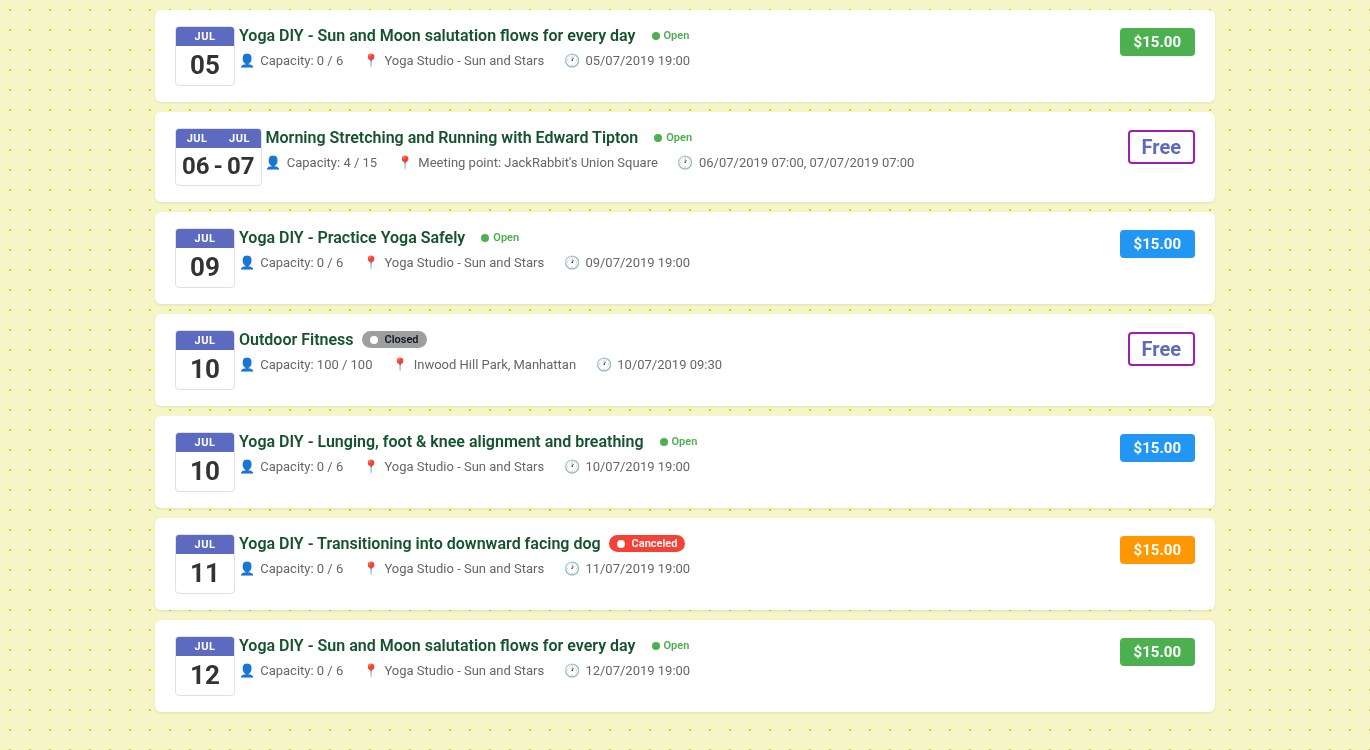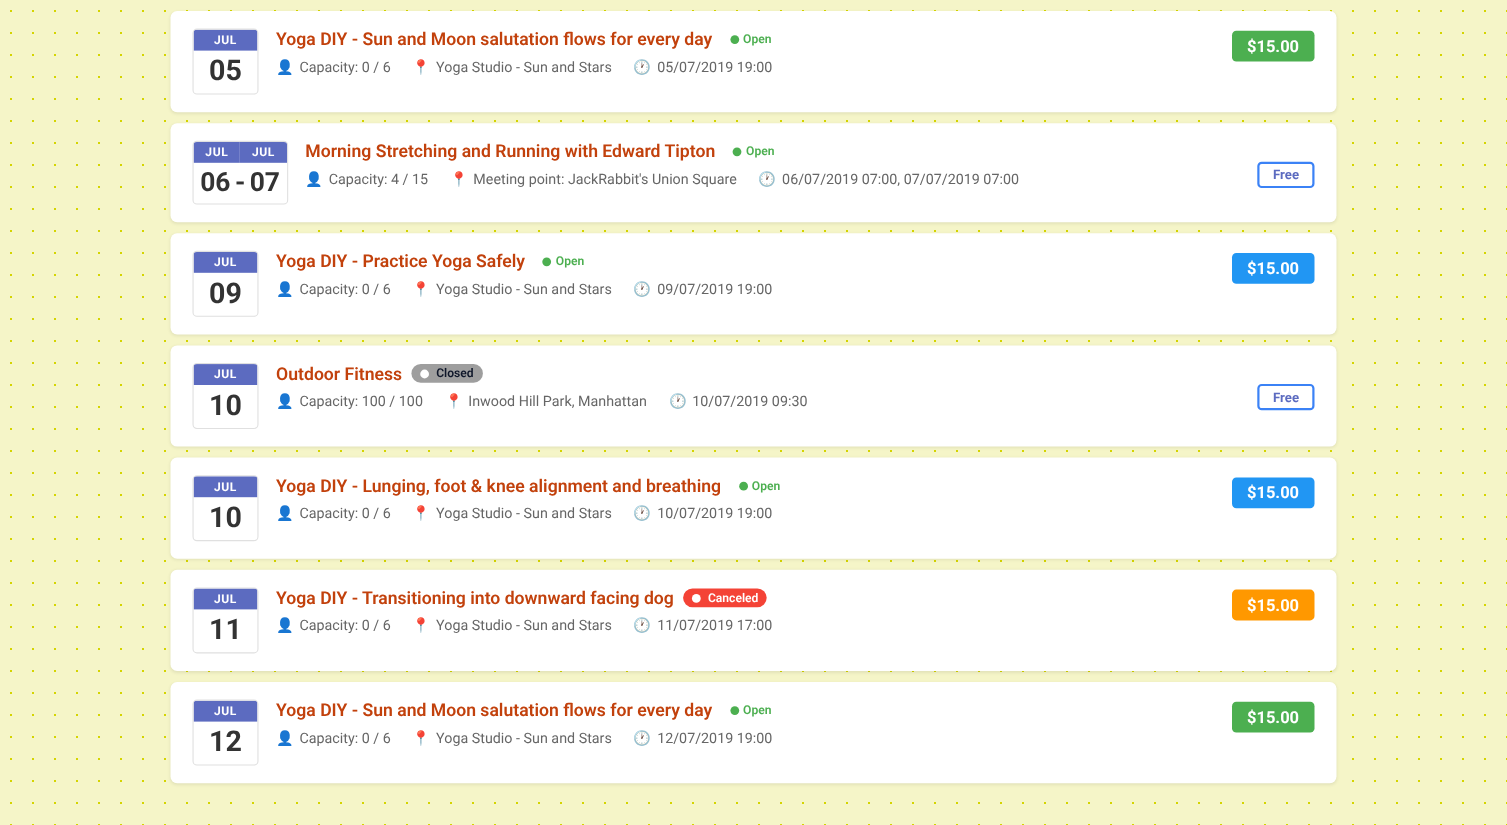--- a/index.html
+++ b/index.html
@@ -16,21 +16,21 @@
       margin: 0 auto;
       padding: 10px 20px;
     }
     .event-card {
       background: white;
       border-radius: 6px;
       margin-bottom: 10px;
       padding: 16px 20px;
       display: flex;
       align-items: flex-start;
-      gap: 16px;
+      gap: 4px;
       box-shadow: 0 1px 3px rgba(0,0,0,0.08);
       justify-content: center;
     }
     .date-badge {
       display: flex;
       flex-direction: column;
       align-items: center;
       min-width: 60px;
       background: #fff;
       border: 1px solid #e0e0e0;
@@ -100,21 +100,21 @@
     }
     .event-title-row {
       display: flex;
       align-items: center;
       gap: 8px;
       margin-bottom: 8px;
     }
     .event-title {
       font-size: 16px;
       font-weight: 600;
-      color: #c2410c;
+      color: #14532d;
     }
     .status-badge {
       display: inline-flex;
       align-items: center;
       gap: 4px;
       padding: 2px 8px;
       border-radius: 12px;
       font-size: 11px;
       font-weight: 600;
     }
@@ -198,26 +198,25 @@
       background: #ff9800;
       color: white;
       font-size: 15px;
       font-weight: 700;
       padding: 5px 14px;
       border-radius: 4px;
     }
     .price-free {
       background: transparent;
       color: #5c6bc0;
-      font-size: 12px;
-      font-weight: 700;
-      border: 2px solid #3b82f6;
+      font-size: 20px;
+      font-weight: 700;
+      border: 2px solid #a21caf;
       padding: 3px 12px;
       border-radius: 4px;
-      margin-top: 17px;
     }
   </style>
 </head>
 <body>
 
 <div class="events-list">
 <div class="event-card">
 
       <div class="date-badge">
         <div class="date-month">JUL</div>
@@ -389,21 +388,21 @@
         <div class="meta-item">
           <span class="meta-icon">👤</span>
           <span>Capacity: 0 / 6</span>
         </div>
         <div class="meta-item">
           <span class="meta-icon">📍</span>
           <span>Yoga Studio - Sun and Stars</span>
         </div>
         <div class="meta-item">
           <span class="meta-icon">🕐</span>
-          <span>11/07/2019 17:00</span>
+          <span>11/07/2019 19:00</span>
         </div>
       </div>
     </div>
     <div class="event-price">
       <span class="price-badge-orange">$15.00</span>
     </div>
   </div>
     <div class="event-card">
 
       <div class="date-badge">

